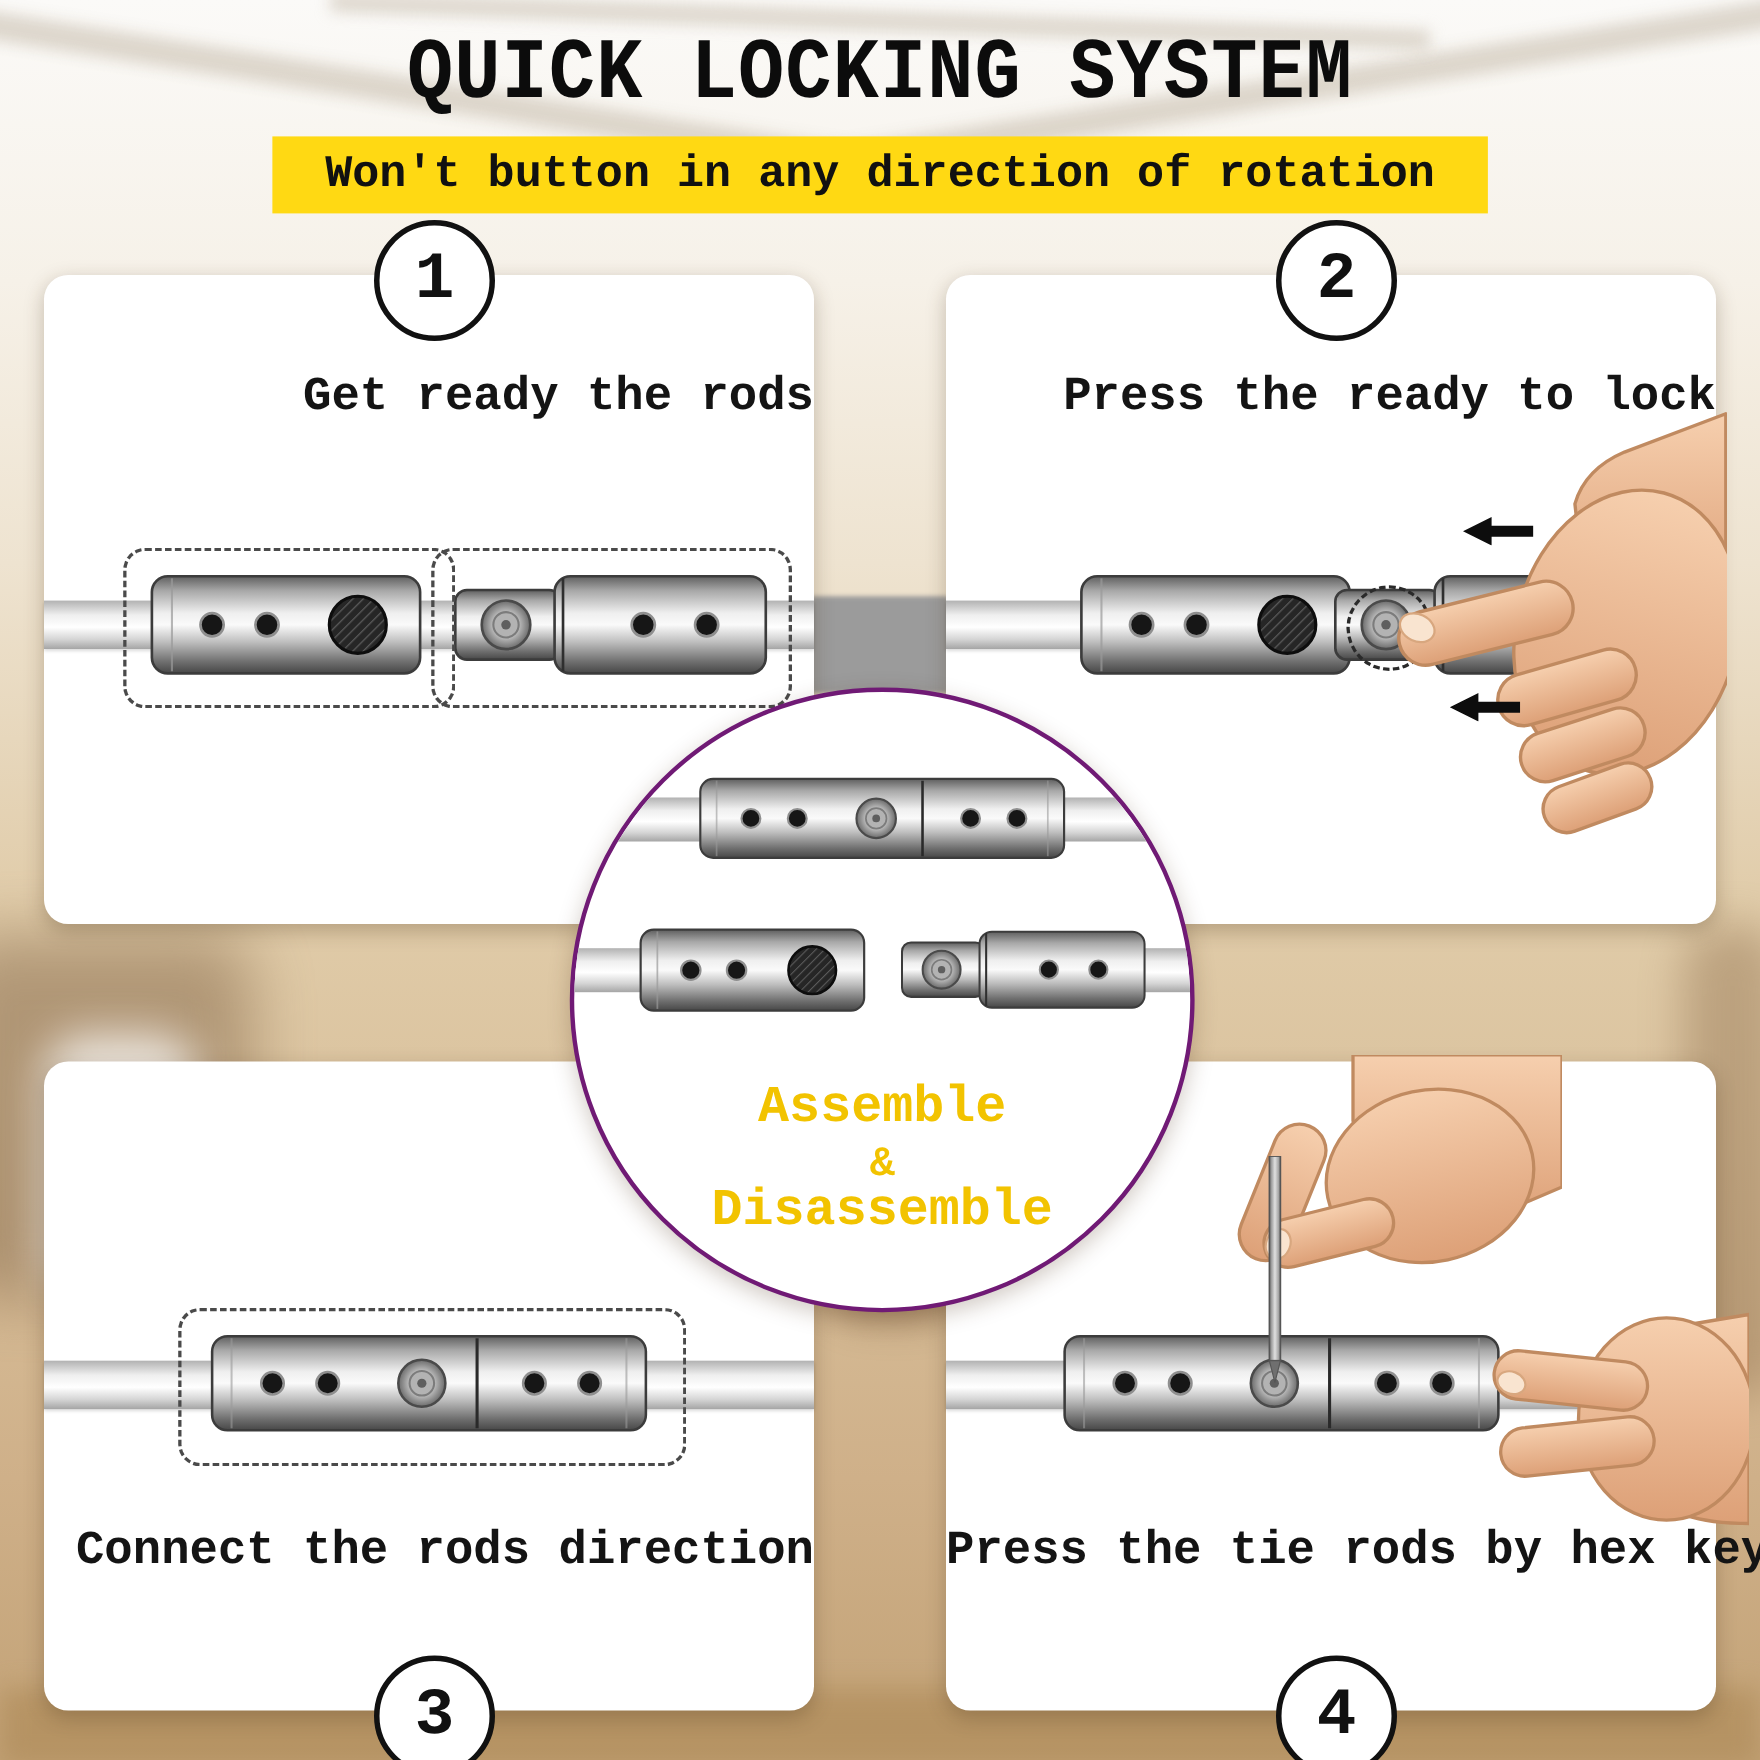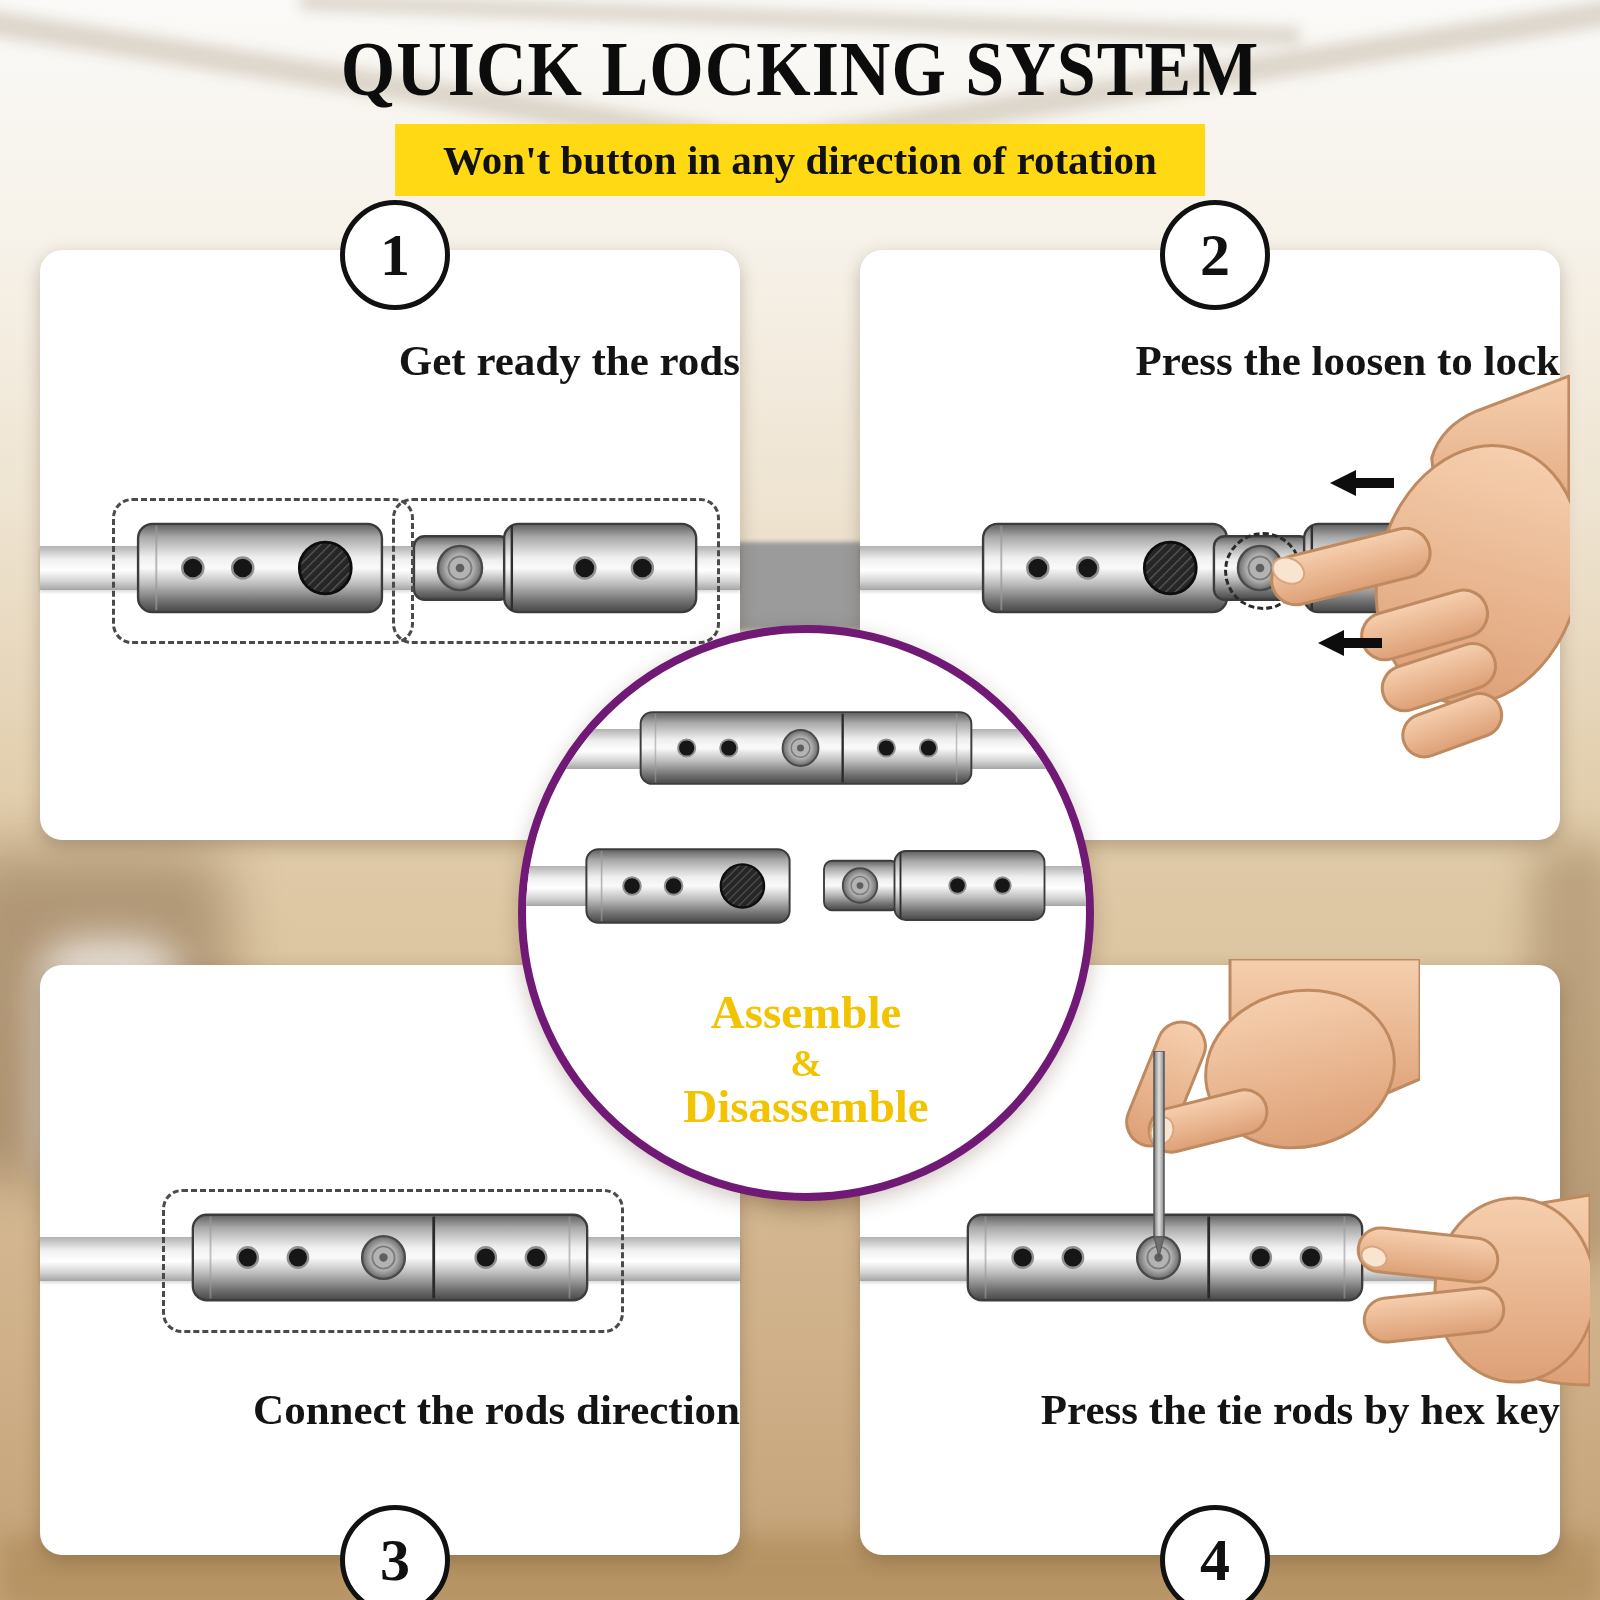--- a/index.html
+++ b/index.html
@@ -1,17 +1,17 @@
 <!DOCTYPE html>
 <html><head>
 <meta charset="utf-8">
 <style>
   html,body{margin:0;padding:0;background:#e9decb;}
   .stage{position:relative;width:1600px;height:1600px;overflow:hidden;
-         font-family:Liberation Serif, serif;}
+         font-family:Liberation Mono, monospace;}
 
   
   .bg-base{position:absolute;inset:0;
     background:linear-gradient(180deg,#fbfaf8 0%,#f6f1e8 16%,#eee3d0 32%,
       #e0cba8 52%,#d8bf9a 68%,#cfb089 84%,#c2a276 100%);}
   .beam{position:absolute;background:rgba(196,186,170,.55);filter:blur(7px);}
   .beam.b1{left:-120px;top:70px;width:980px;height:26px;transform:rotate(9deg);}
   .beam.b2{right:-120px;top:60px;width:980px;height:26px;transform:rotate(-9deg);}
   .beam.b3{left:300px;top:10px;width:1000px;height:18px;transform:rotate(2deg);}
   .patch{position:absolute;border-radius:40px;}
@@ -51,21 +51,21 @@
 
   
   .nc{position:absolute;width:100px;height:100px;background:#fff;
     border:5px solid #111;border-radius:50%;display:flex;align-items:center;
     justify-content:center;font-size:60px;font-weight:700;color:#111;z-index:25;}
   .nc1{left:340px;top:200px}.nc2{left:1160px;top:200px}
   .nc3{left:340px;top:1505px}.nc4{left:1160px;top:1505px}
 
   
   .center-circle{position:absolute;left:518px;top:625px;width:560px;height:560px;
-    background:#fff;border:8px solid #701a75;border-radius:50%;overflow:hidden;
+    background:#fff;border:4px solid #701a75;border-radius:50%;overflow:hidden;
     z-index:30;box-shadow:0 6px 20px rgba(70,45,20,.25);}
   .cc-rod{position:absolute;height:40px;
     background:linear-gradient(180deg,#b2b2b2 0%,#efefef 30%,#ffffff 55%,#d5d5d5 80%,#a5a5a5 100%);}
   .cc-text{position:absolute;left:0;right:0;text-align:center;font-weight:700;color:#f2c300;}
   .cc-l1{top:352px;font-size:47px}.cc-l2{top:408px;font-size:38px}.cc-l3{top:446px;font-size:47px}
 </style>
 </head>
 <body>
 
 <svg width="0" height="0" style="position:absolute" aria-hidden="true">
@@ -193,21 +193,21 @@
         <use href="#sym-female"></use>
       </svg>
     <svg class="conn" style="left:372px;top:270px" width="288" height="96">
         <use href="#sym-male"></use>
       </svg>
     <div class="dash-box" style="left:72px;top:248px;width:296px;height:140px"></div>
     <div class="dash-box" style="left:352px;top:248px;width:322px;height:140px"></div>
   </section>
 
   <section class="panel p2">
-    <div class="caption cap-top">Press the loosen to lock</div>
+    <div class="caption cap-top">Press the ready to lock</div>
     <div class="rod" style="left:0;right:0;top:296px"></div>
     <svg class="conn" style="left:120px;top:270px" width="250" height="96">
         <use href="#sym-female"></use>
       </svg>
     <svg class="conn" style="left:352px;top:270px" width="288" height="96">
         <use href="#sym-male"></use>
       </svg>
     <svg class="hand" style="left:370px;top:120px" width="340" height="430">
         <use href="#sym-hand-press"></use>
       </svg>

